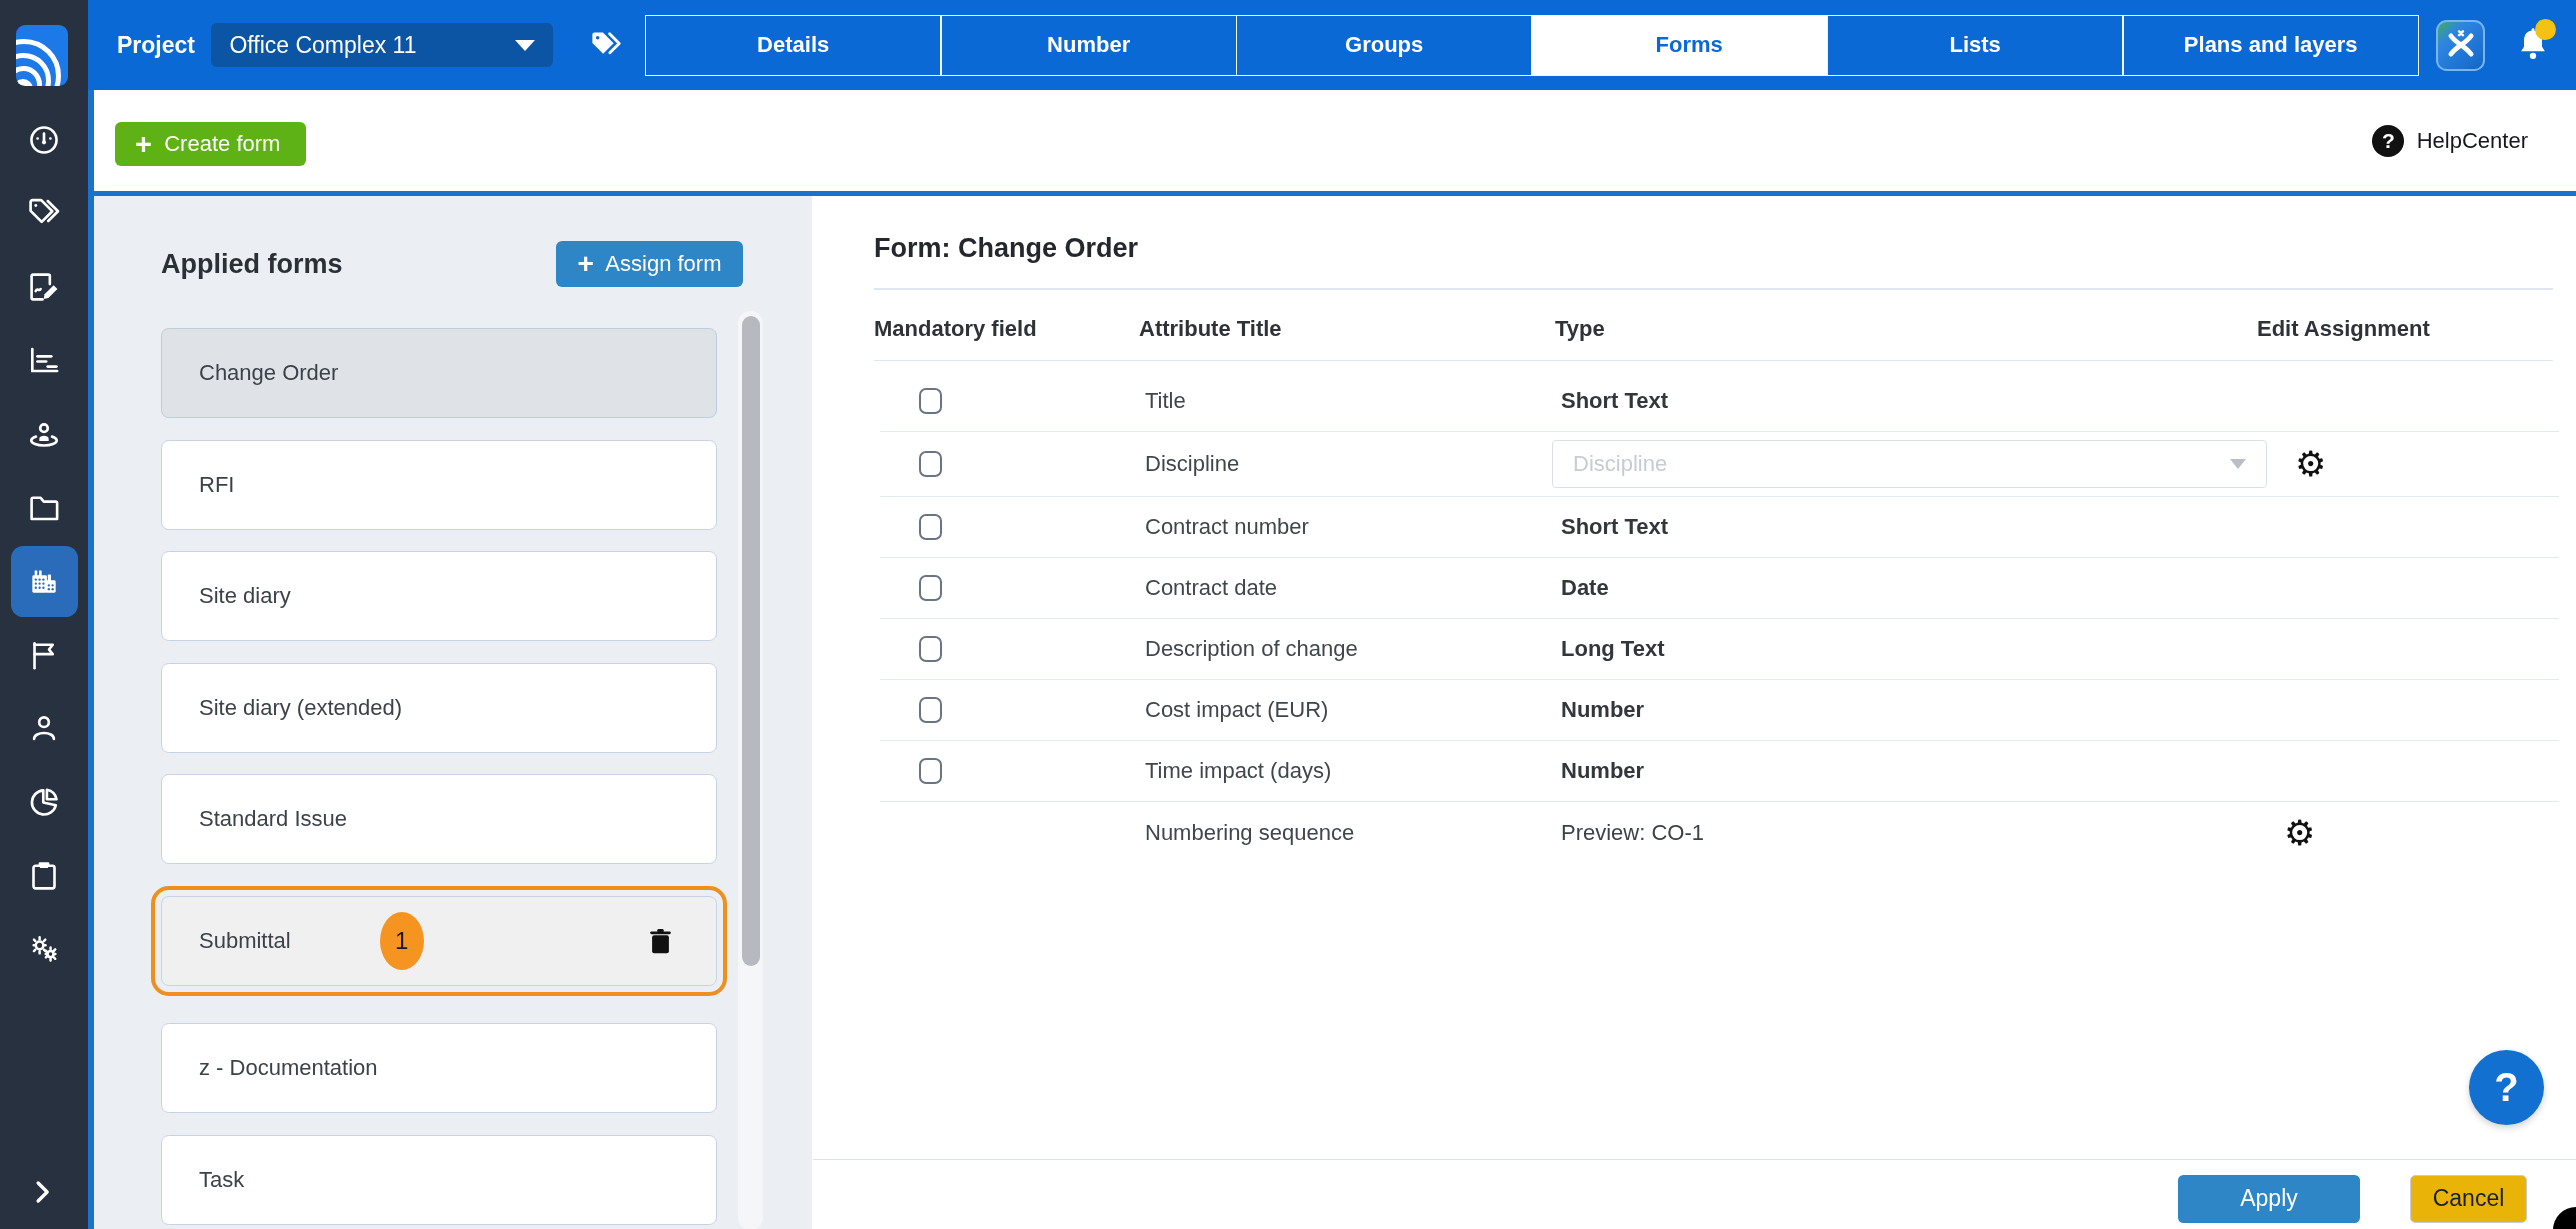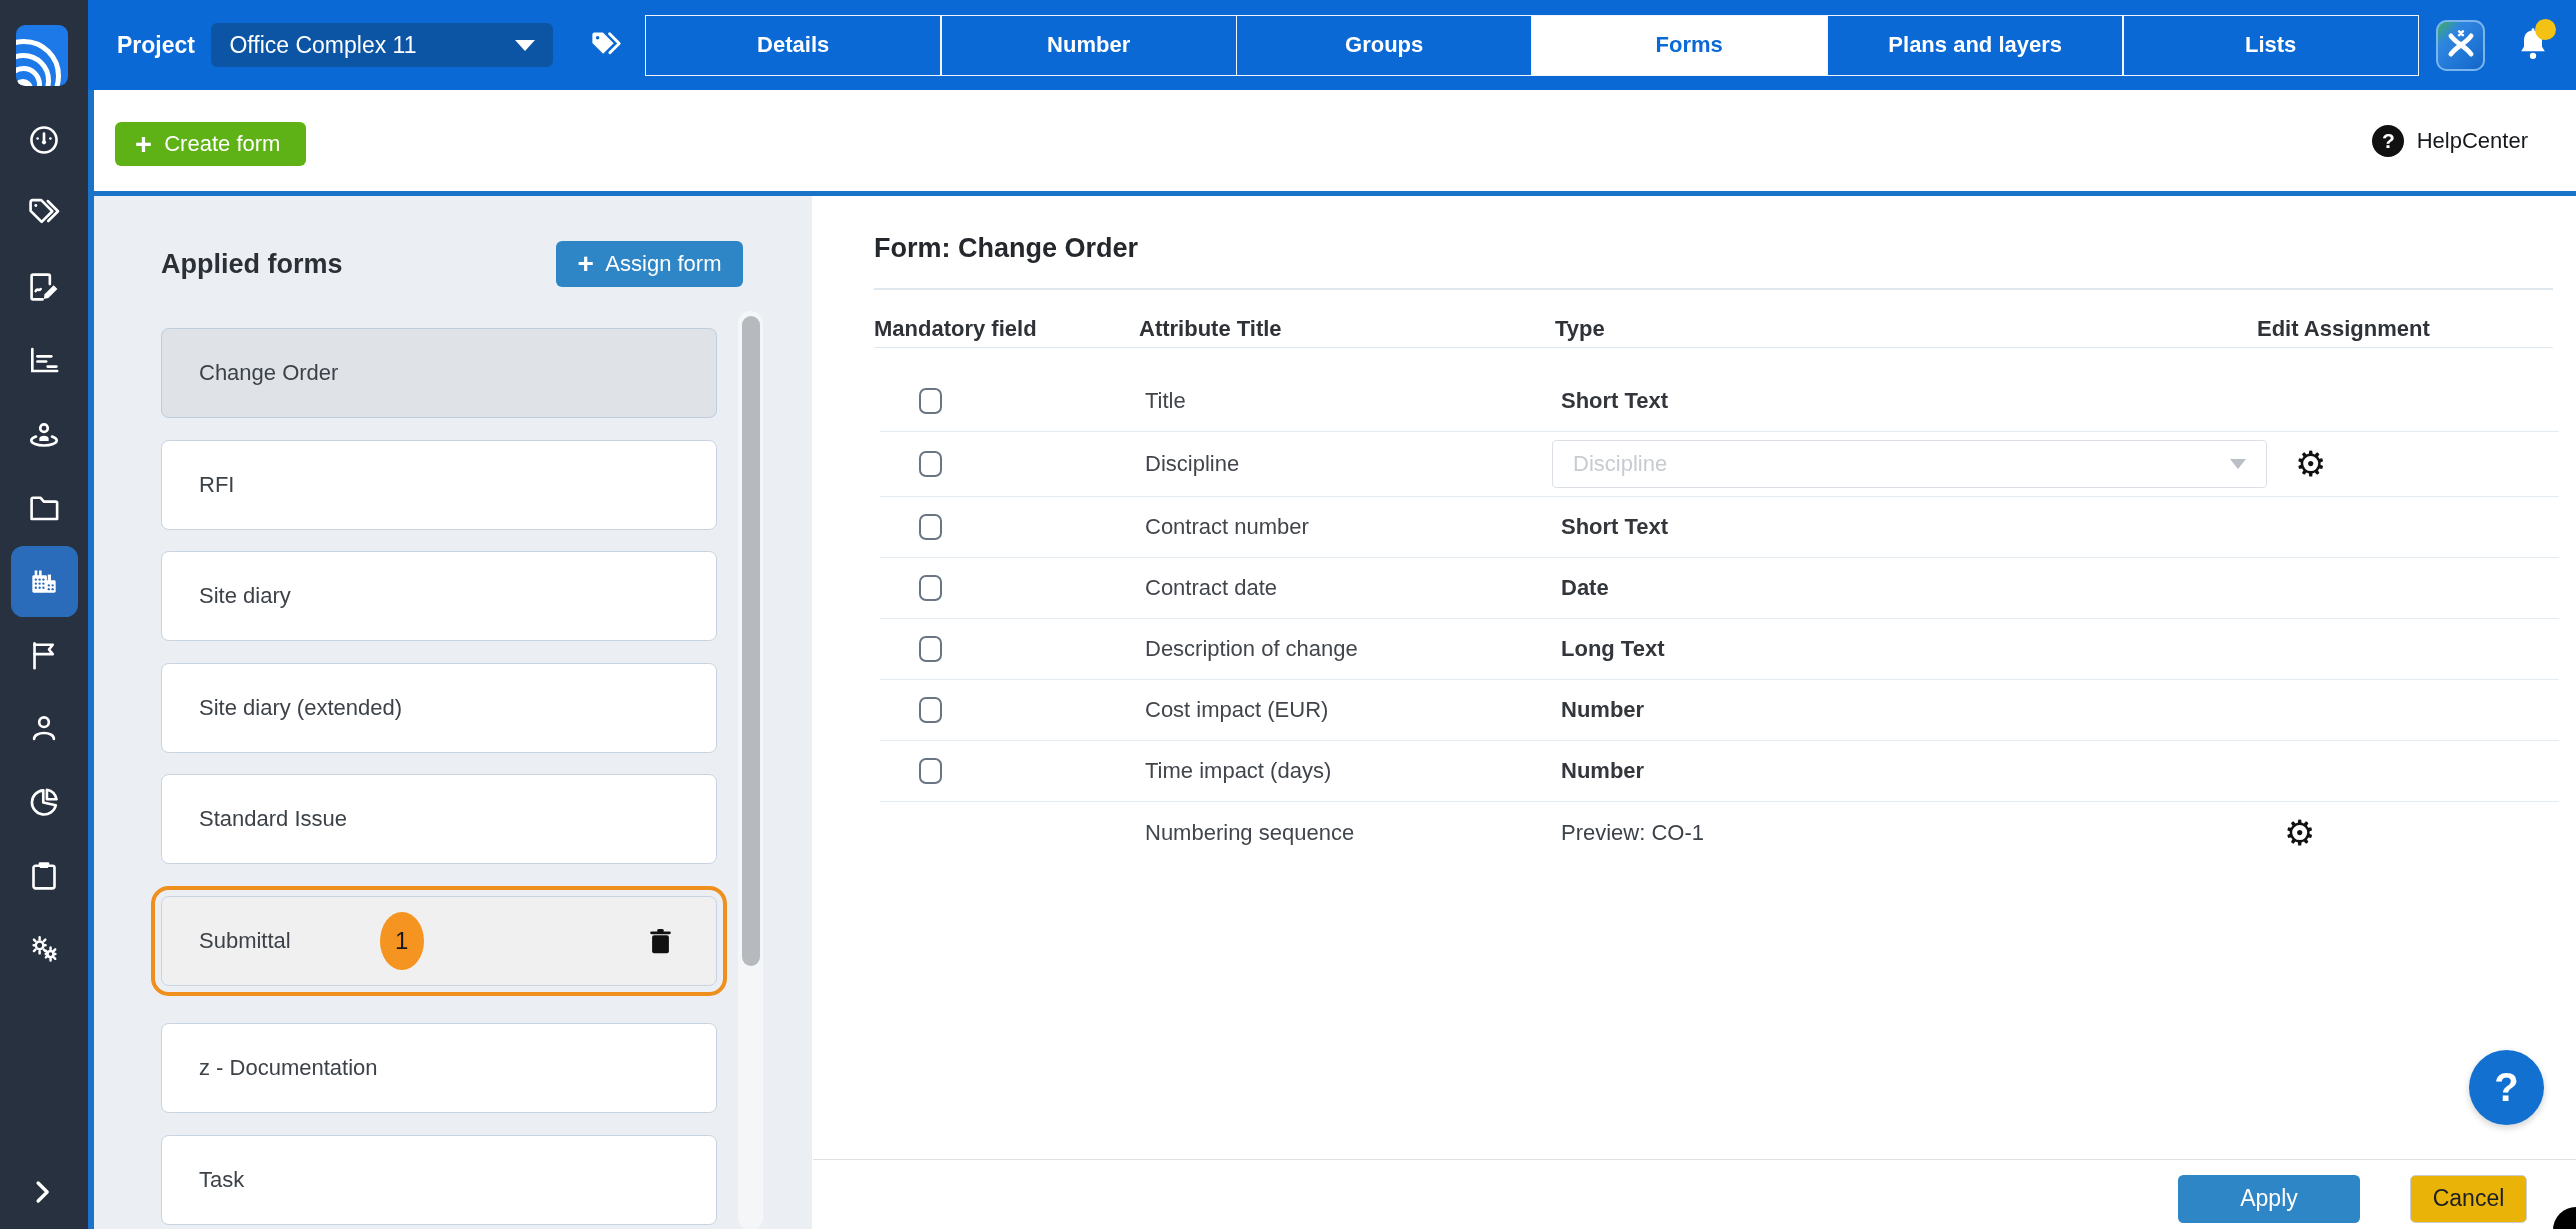--- a/index.html
+++ b/index.html
@@ -68,21 +68,21 @@
   .badge { width:44px; height:58px; border-radius:50%; background:#f59421; color:#16181b; font-size:24px;
            display:flex; align-items:center; justify-content:center; margin-left:89px; }
   .trash { position:absolute; right:40px; top:50%; transform:translateY(-50%); width:31px; height:34px; cursor:pointer; }
   .scroll-track { position:absolute; left:644px; top:115px; width:25px; bottom:0; background:#f5f6f8; border-radius:12.3px; }
   .scroll-thumb { position:absolute; left:648px; top:120px; width:17.6px; height:650px; background:#b6b9bd; border-radius:9.2px; }
 
   
   .main { position:absolute; left:813px; top:196px; right:0; bottom:71px; background:#fff; }
   .form-title { position:absolute; left:61px; top:37px; font-size:27px; font-weight:bold; color:#24282d; }
   .t-rule { position:absolute; left:61px; top:92px; width:1679px; height:1.5px; background:#dfe8ee; }
-  .thead { position:absolute; left:61px; top:94px; width:1679px; height:58px; border-bottom:1.5px solid #dfe8ee; }
+  .thead { position:absolute; left:61px; top:94px; width:1679px; height:71px; border-bottom:1.5px solid #dfe8ee; }
   .thead span { position:absolute; top:26px; font-size:22px; font-weight:bold; color:#2f3338; }
   .col-mand { left:0; } .col-attr { left:265px; } .col-type { left:681px; } .col-edit { left:1383px; }
   .tbody { position:absolute; left:67px; top:174px; width:1679px; }
   .trow { position:relative; border-bottom:1.5px solid #e3eaf0; height:61px; }
   .trow.r-title { height:62px; } .trow.r-select { height:65px; } .trow.r-last { border-bottom:none; }
   .cb { position:absolute; left:39px; top:50%; transform:translateY(-50%); width:23px; height:26px;
         border:2.3px solid #6a7584; border-radius:7px; background:#fff; cursor:pointer; }
   .attr { position:absolute; left:265px; top:50%; transform:translateY(-50%); font-size:22px; color:#41464c; }
   .typ  { position:absolute; left:681px; top:50%; transform:translateY(-50%); font-size:22px; font-weight:bold; color:#33373c; }
   .typ.plain { font-weight:normal; color:#3c4248; }
@@ -252,24 +252,24 @@
       <div class="tab">
           <span>Number</span>
         </div>
       <div class="tab">
           <span>Groups</span>
         </div>
       <div class="tab active">
           <span>Forms</span>
         </div>
       <div class="tab">
+          <span>Lists</span>
+        </div>
+      <div class="tab">
           <span>Plans and layers</span>
-        </div>
-      <div class="tab">
-          <span>Lists</span>
         </div>
     </nav>
     <div class="apps-btn">
       <svg viewBox="0 0 24 24" width="38" height="38" fill="none" stroke="#fff" stroke-width="3" stroke-linecap="round">
         <path d="M5.6 6.2 C 9.5 11.5, 14.5 12.5, 18.4 17.8"></path>
         <path d="M18.4 6.2 C 14.5 11.5, 9.5 12.5, 5.6 17.8"></path>
         <path d="M10.8 3.4 l2.4 2.4 M13.2 3.4 l-2.4 2.4" stroke-width="1.6"></path>
       </svg>
     </div>
     <div class="bell-wrap">

